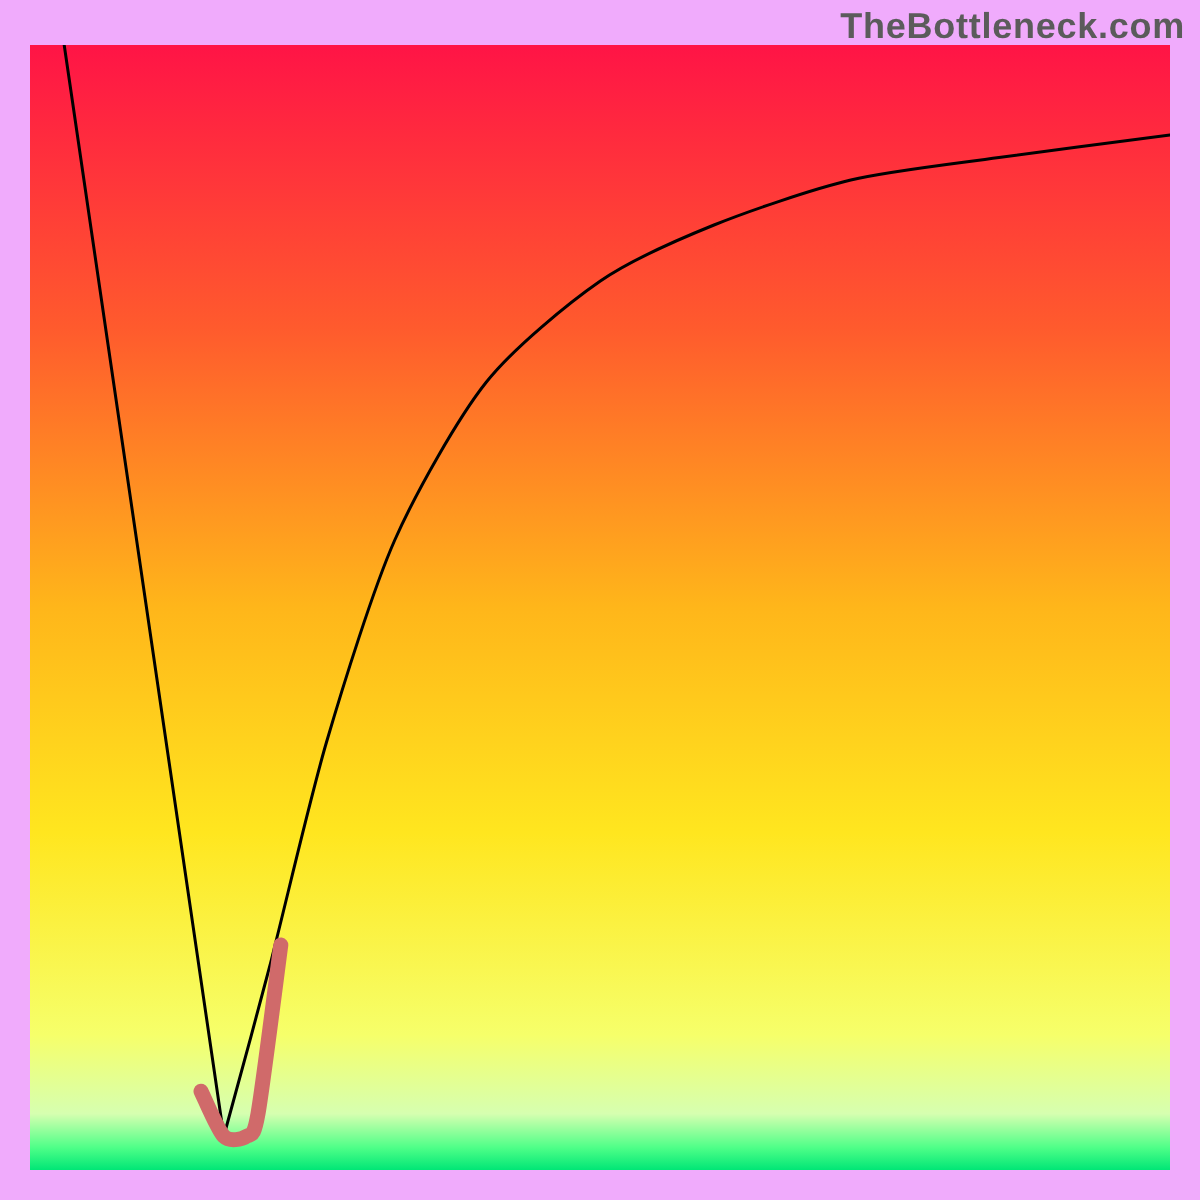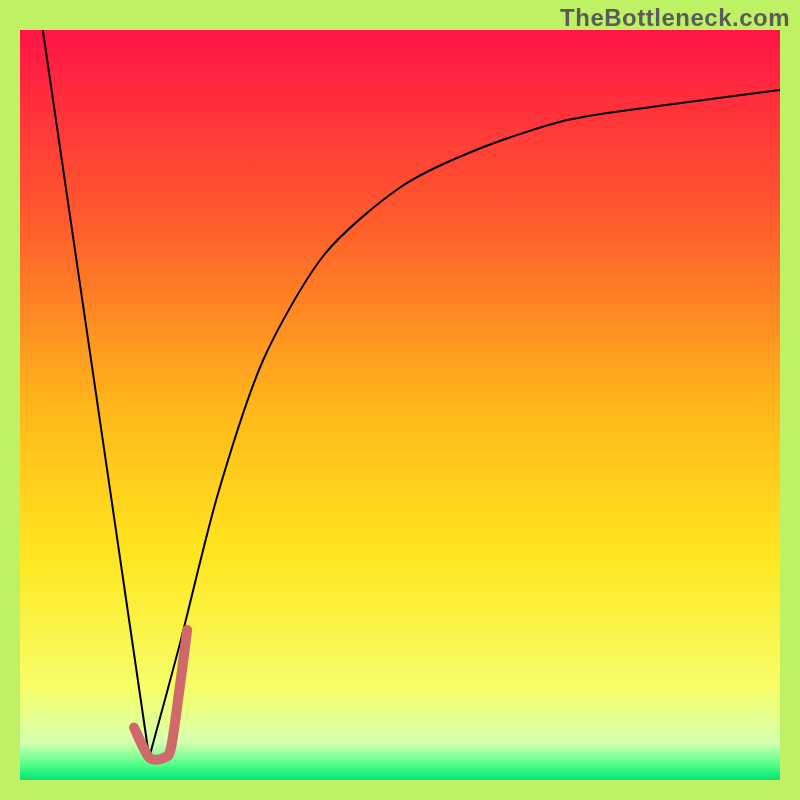--- a/index.html
+++ b/index.html
@@ -7,21 +7,21 @@
     padding: 0;
     width: 800px;
     height: 800px;
     background: #000;
     font-family: Arial, Helvetica, sans-serif;
   }
   .frame {
     position: relative;
     width: 800px;
     height: 800px;
-    background: #bef264;
+    background: #f0abfc;
   }
   .watermark {
     position: absolute;
     top: 4px;
     right: 10px;
     color: #5b5b5b;
     font-size: 24px;
     font-weight: 600;
     letter-spacing: 0.5px;
     user-select: none;

